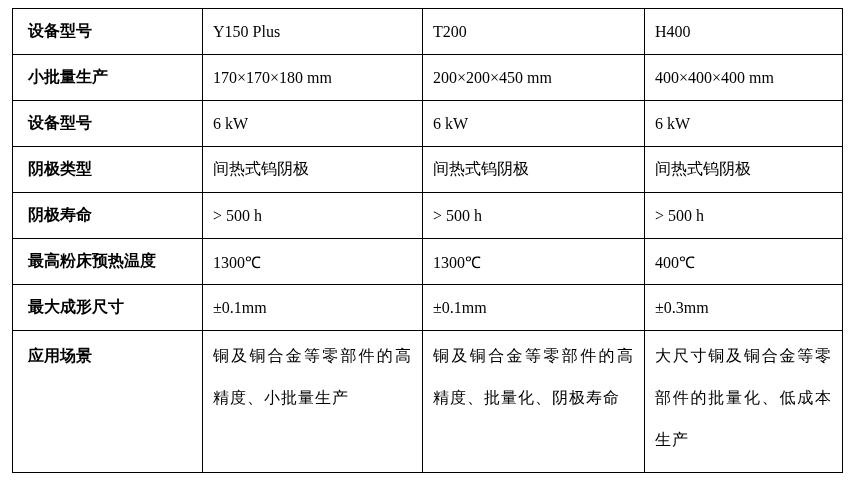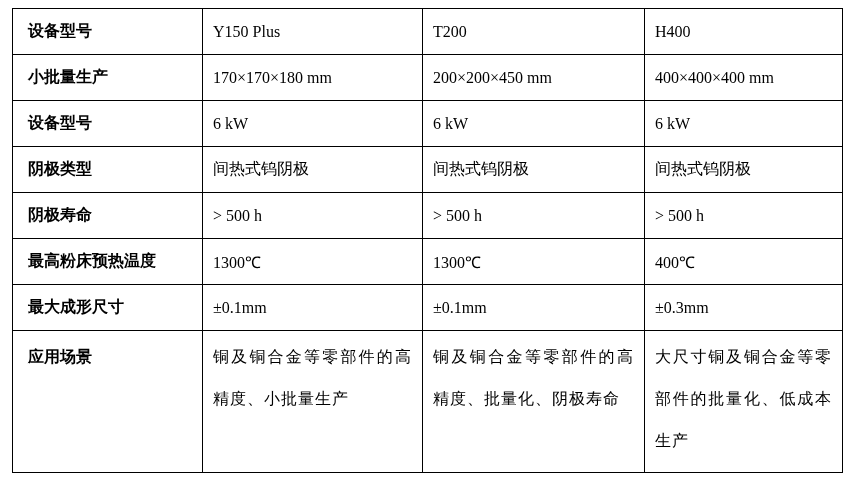--- a/index.html
+++ b/index.html
@@ -37,20 +37,21 @@
   table.spec-table td.label {
     font-weight: bold;
     padding-left: 15px;
   }
   table.spec-table tr.tall td {
     height: 136px;
     vertical-align: top;
     padding-top: 5px;
     line-height: 42px;
     white-space: normal;
+    font-family: Liberation Mono, monospace;
   }
   table.spec-table tr.tall td.value {
     text-align: justify;
     letter-spacing: 1px;
   }
   col.c1 { width: 190px; }
   col.c2 { width: 220px; }
   col.c3 { width: 222px; }
   col.c4 { width: 198px; }
 </style>

